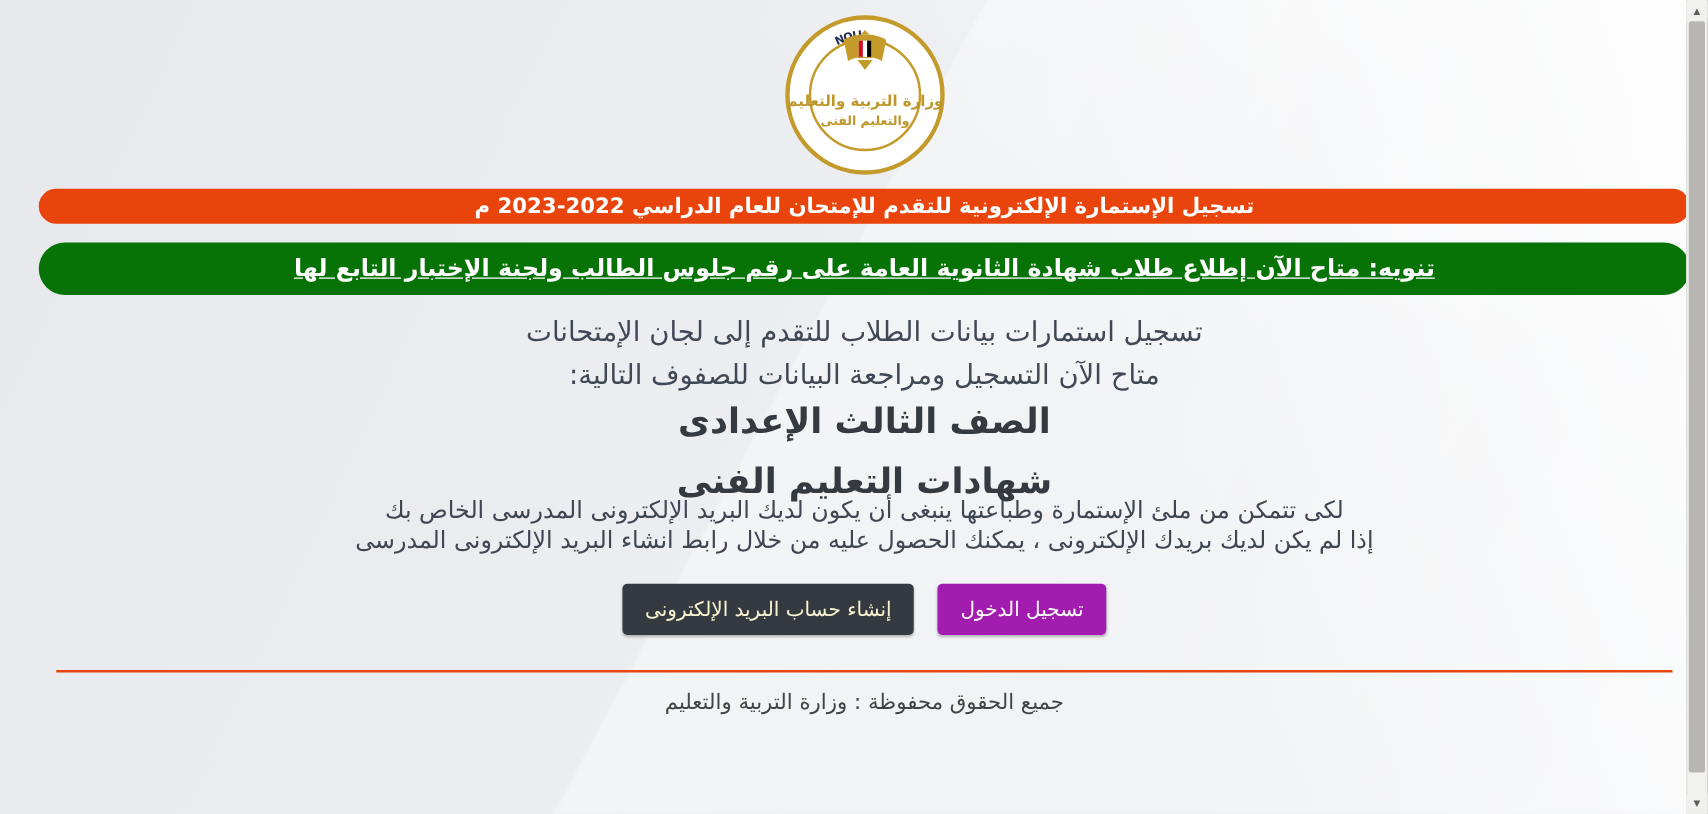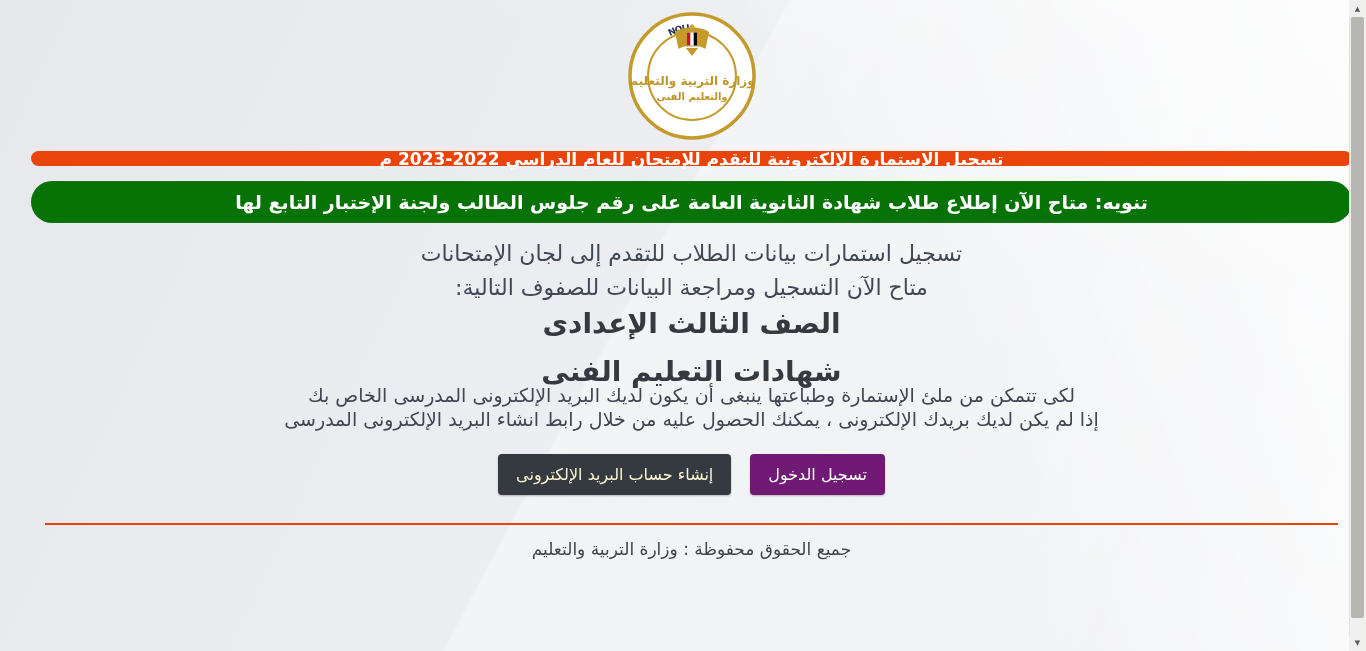--- a/index.html
+++ b/index.html
@@ -36,31 +36,32 @@
 
   .banner {
     margin: 0 14px;
     color: #ffffff;
     font-weight: 700;
     text-align: center;
     display: flex; align-items: center; justify-content: center;
   }
   .banner-orange {
     margin-top: 7px;
-    height: 15px;
+    height: 28px;
     border-radius: 17px;
     background: #E8440B;
     font-size: 17px;
   }
   .banner-green {
     margin-top: 15px;
     height: 42px;
     border-radius: 21px;
     background: #077307;
     font-size: 19px;
+    text-decoration: underline;
   }
 
   .line {
     text-align: center; color: #414855; font-size: 22px; line-height: 22px;
   }
   .line-1 { margin-top: 20px; }
   .line-2 { margin-top: 12px; }
   .grade {
     text-align: center; color: #343a40; font-size: 28px; font-weight: 700; line-height: 23px;
   }
@@ -78,21 +79,21 @@
   }
   .btn {
     height: 41px;
     border: none; border-radius: 4px;
     font-family: "DejaVu Sans", sans-serif;
     font-size: 16px;
     cursor: pointer;
     padding: 0 18px;
     box-shadow: 0 1px 2px rgba(0,0,0,0.25);
   }
-  .btn-red   { background: #701a75; color: #ffffff; }
+  .btn-red   { background: #a21caf; color: #ffffff; }
   .btn-dark  { background: #343A40; color: #FAF4D3; }
 
   hr.divider {
     border: none;
     border-top: 2px solid #E8450B;
     margin: 28px 28px 0 28px;
   }
   .footer {
     margin-top: 12px;
     text-align: center;

